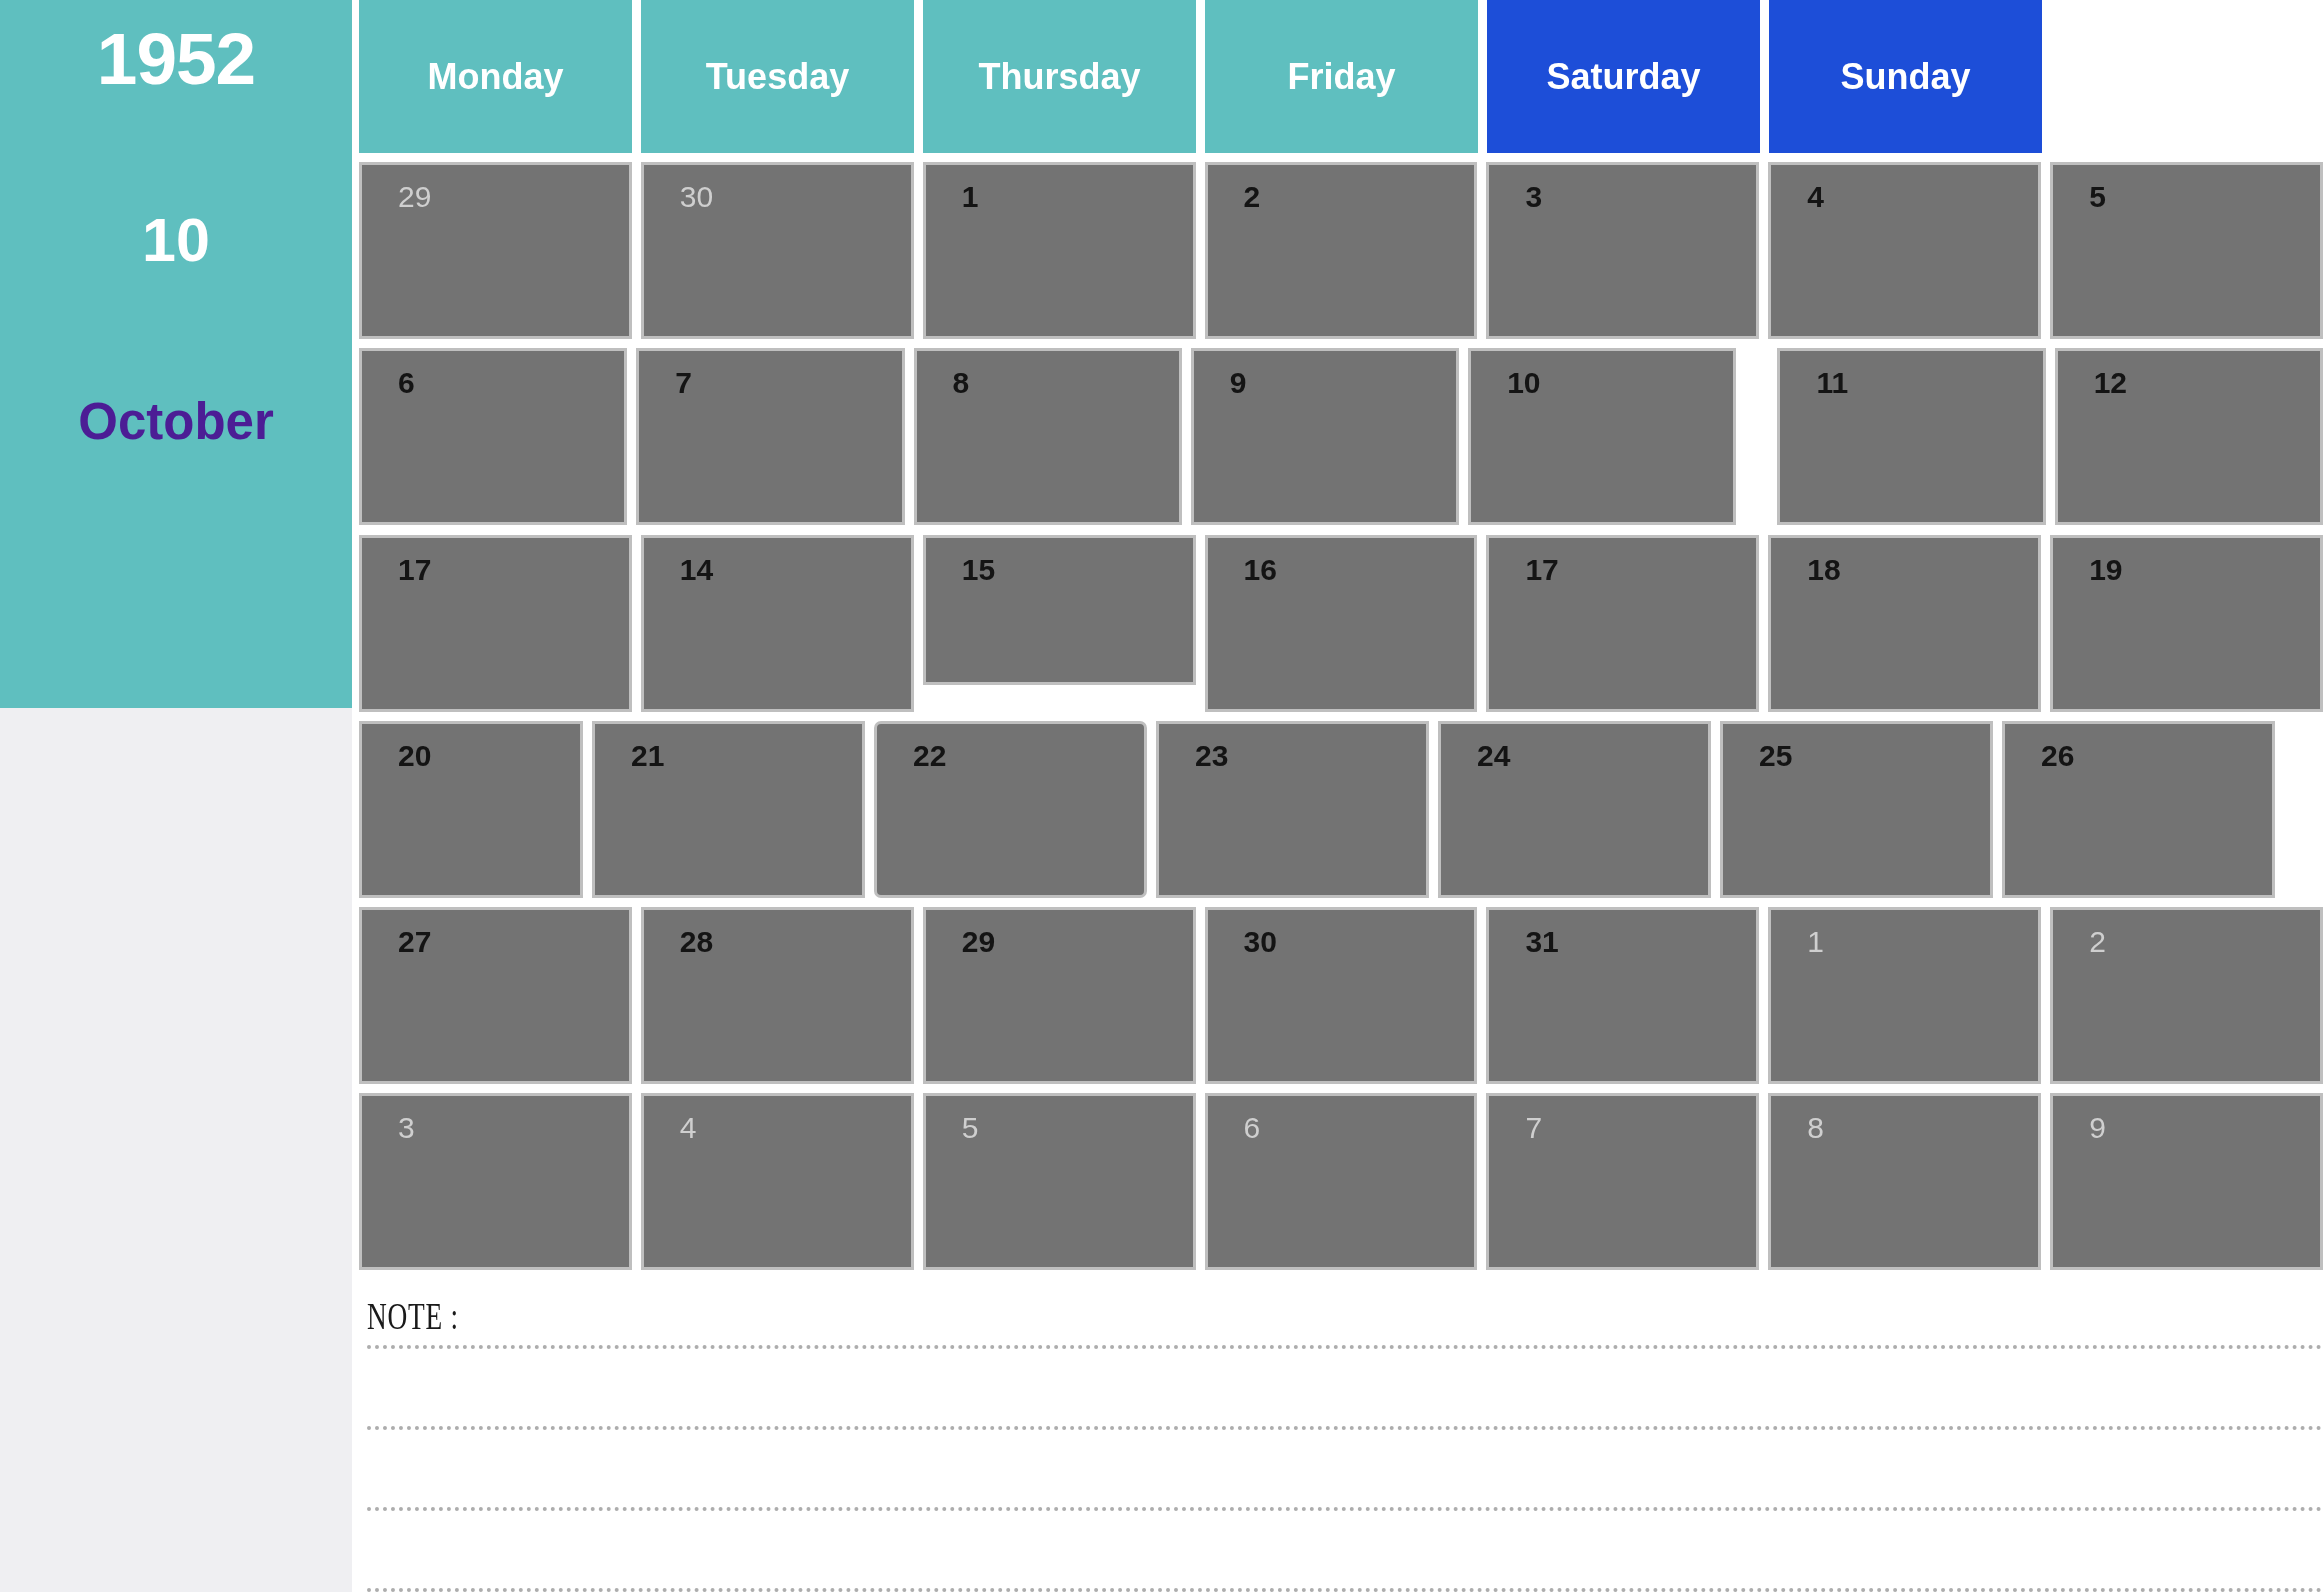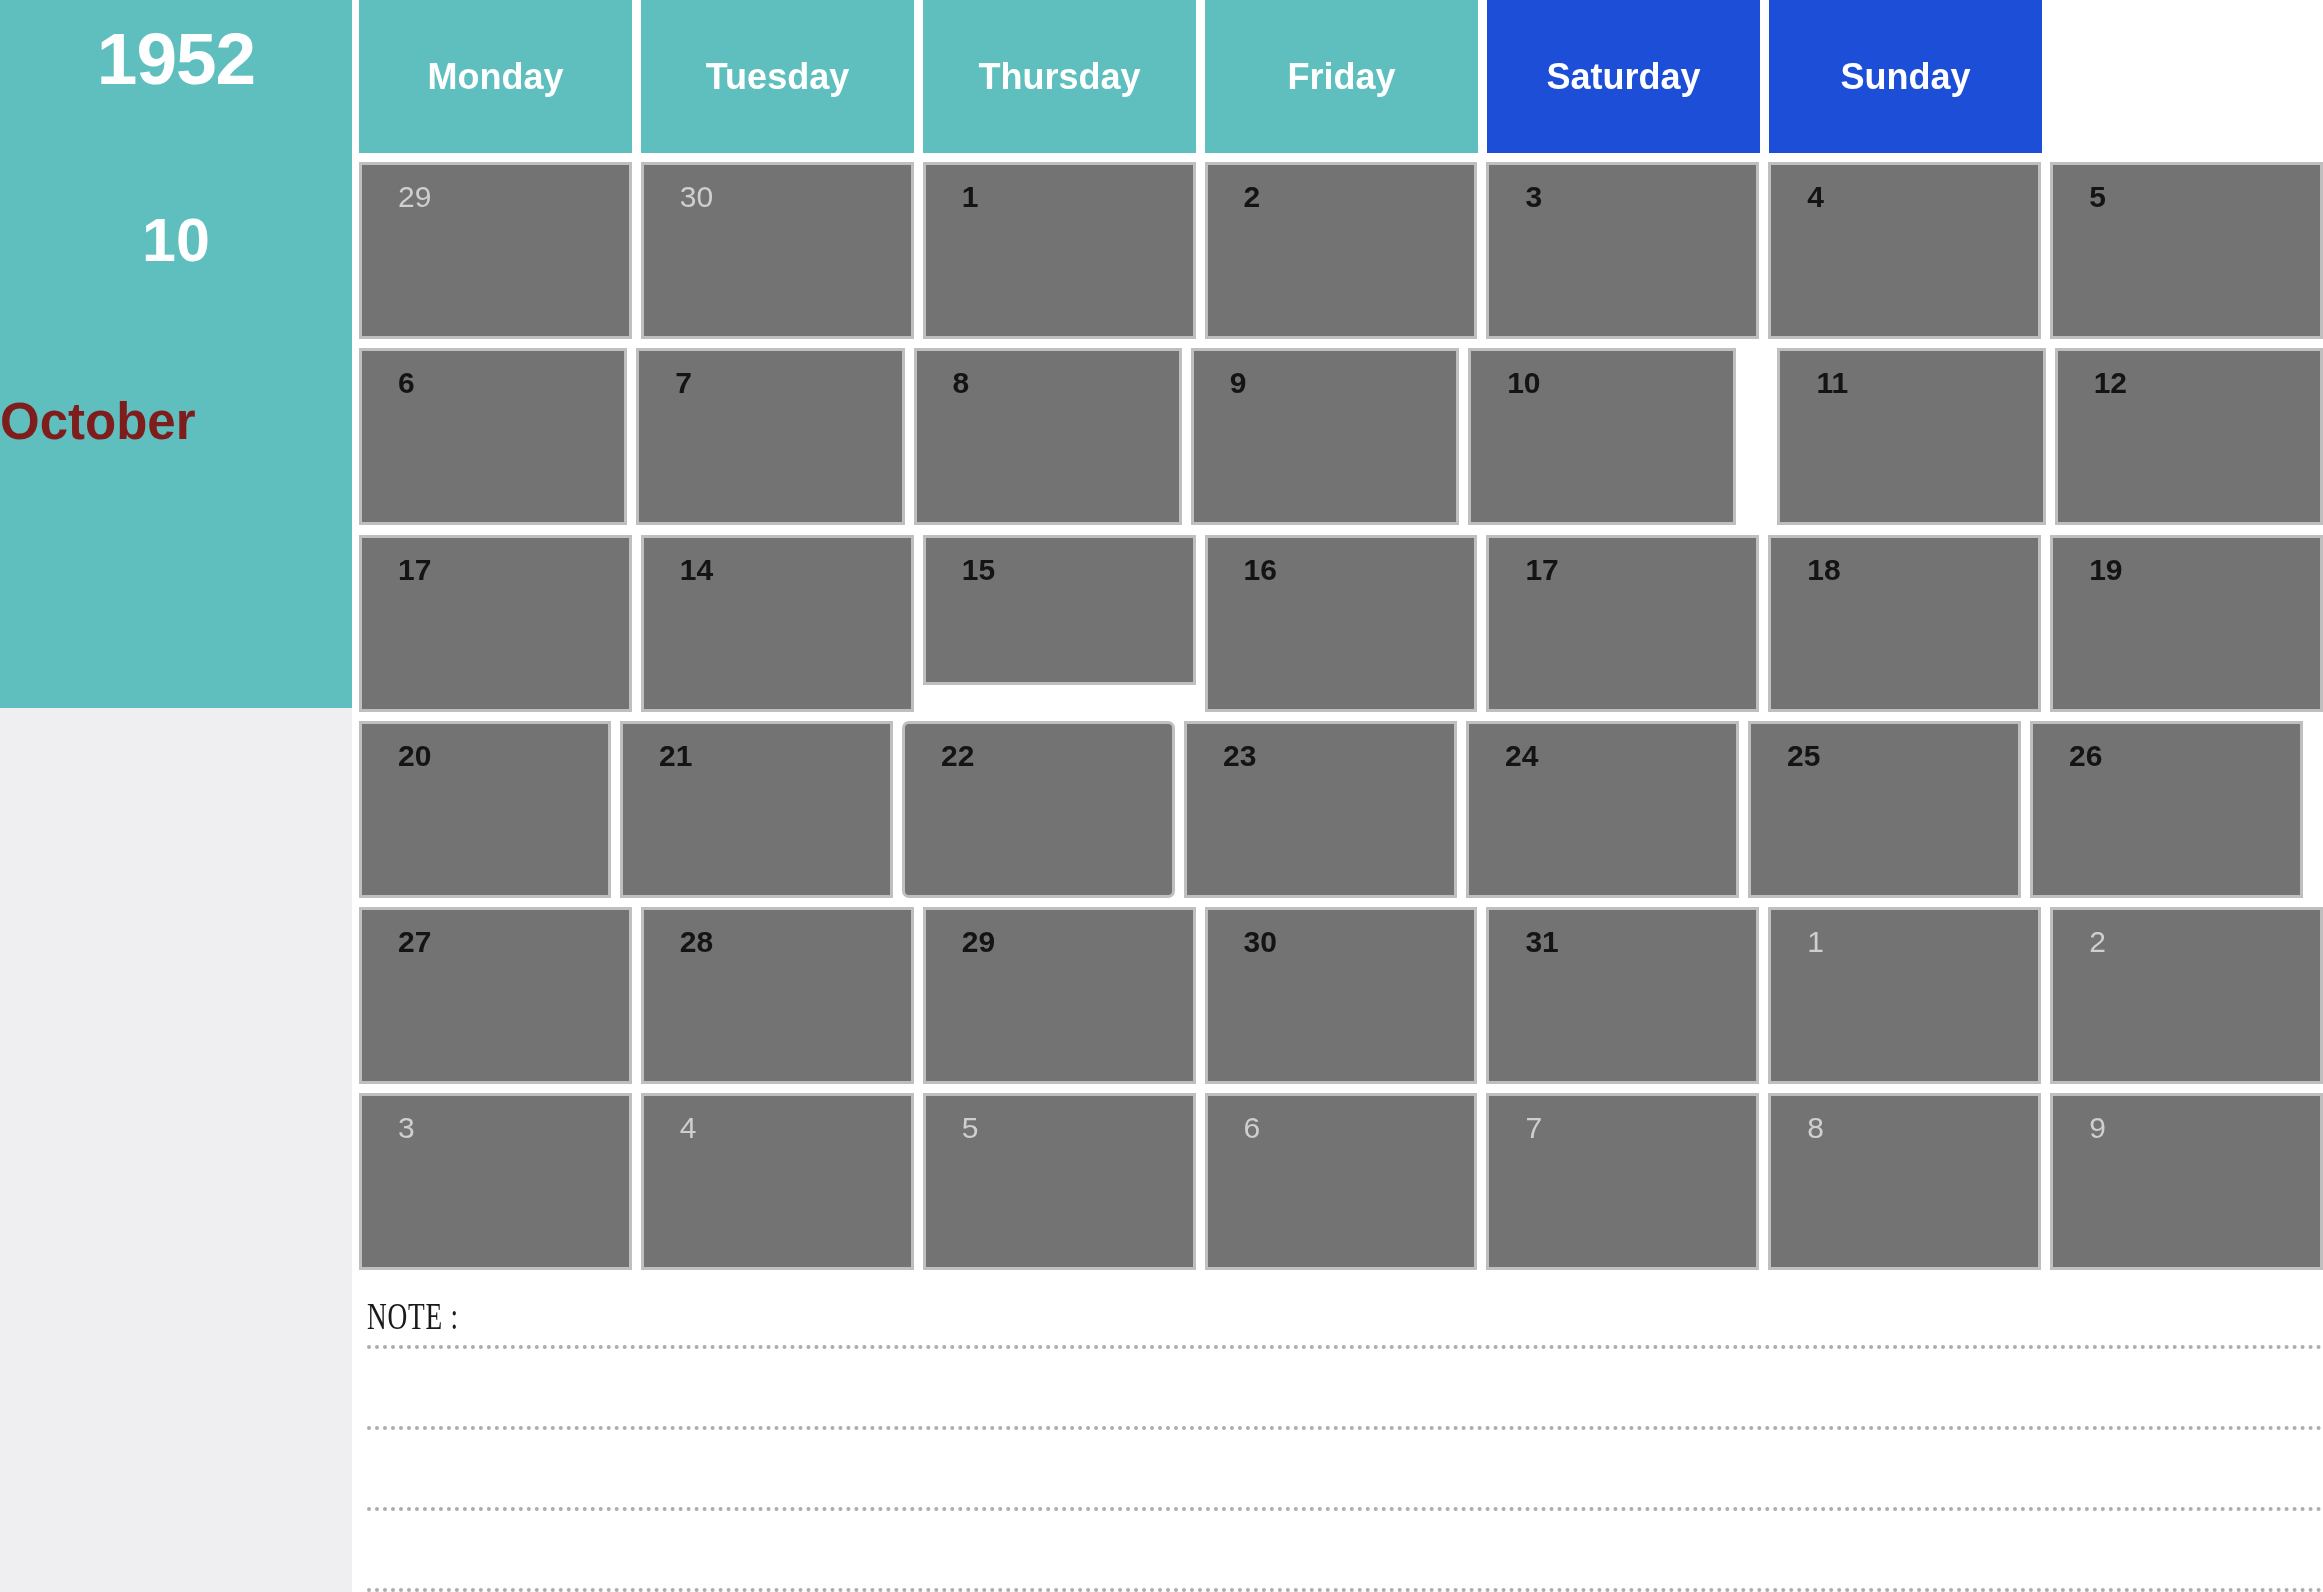--- a/index.html
+++ b/index.html
@@ -60,22 +60,22 @@
     color: #ffffff;
     font-size: 61px;
     font-weight: 700;
     line-height: 1;
   }
   .side-month-name {
     position: absolute;
     left: 0;
     top: 396px;
     width: 352px;
-    text-align: left;
-    color: #7f1d1d;
+    text-align: center;
+    color: #4c1d95;
     font-size: 51px;
     font-weight: 700;
     line-height: 1;
   }
 
   
   #calendar {
     position: absolute;
     left: 359px;
     top: 0;
@@ -243,21 +243,21 @@
           <div class="day-num">17</div>
         </div>
         <div class="day-cell" style="width: 273px; height: 177px;">
           <div class="day-num">18</div>
         </div>
         <div class="day-cell" style="width: 273px; height: 177px; margin-right: 0px;">
           <div class="day-num">19</div>
         </div>
       </div>
       <div class="grid-row" style="top: 721px;">
-        <div class="day-cell" style="width: 252px; height: 177px;">
+        <div class="day-cell" style="width: 224px; height: 177px;">
           <div class="day-num">20</div>
         </div>
         <div class="day-cell" style="width: 273px; height: 177px;">
           <div class="day-num">21</div>
         </div>
         <div class="day-cell" style="width: 273px; height: 177px; border-radius: 7px;">
           <div class="day-num">22</div>
         </div>
         <div class="day-cell" style="width: 273px; height: 177px;">
           <div class="day-num">23</div>

